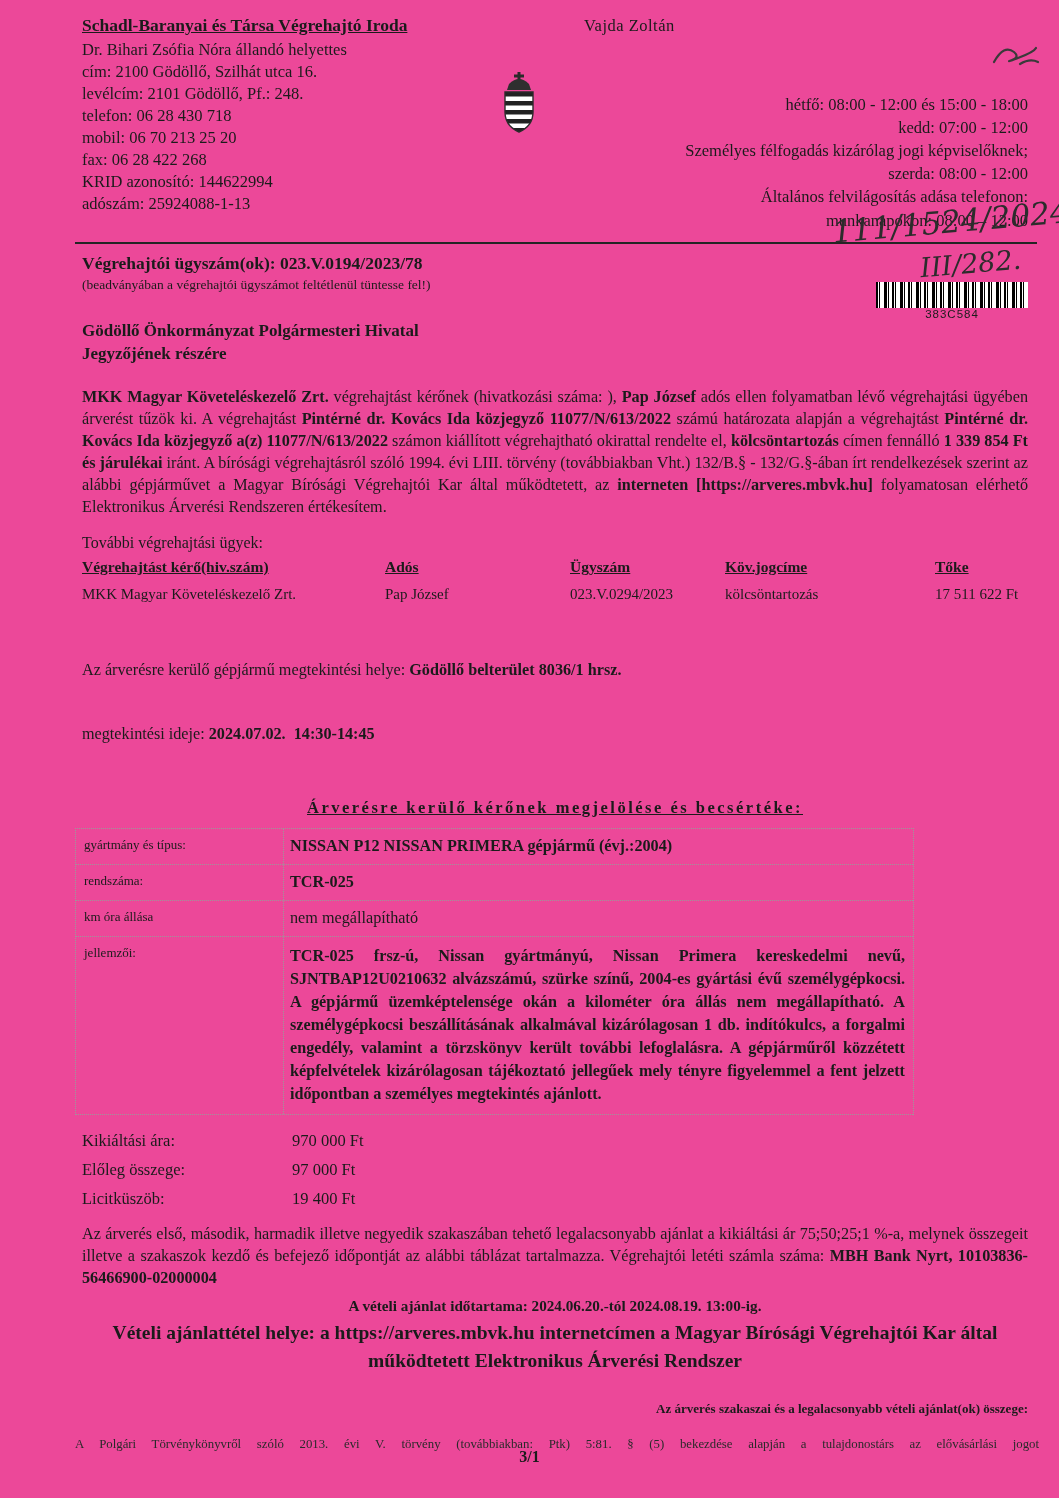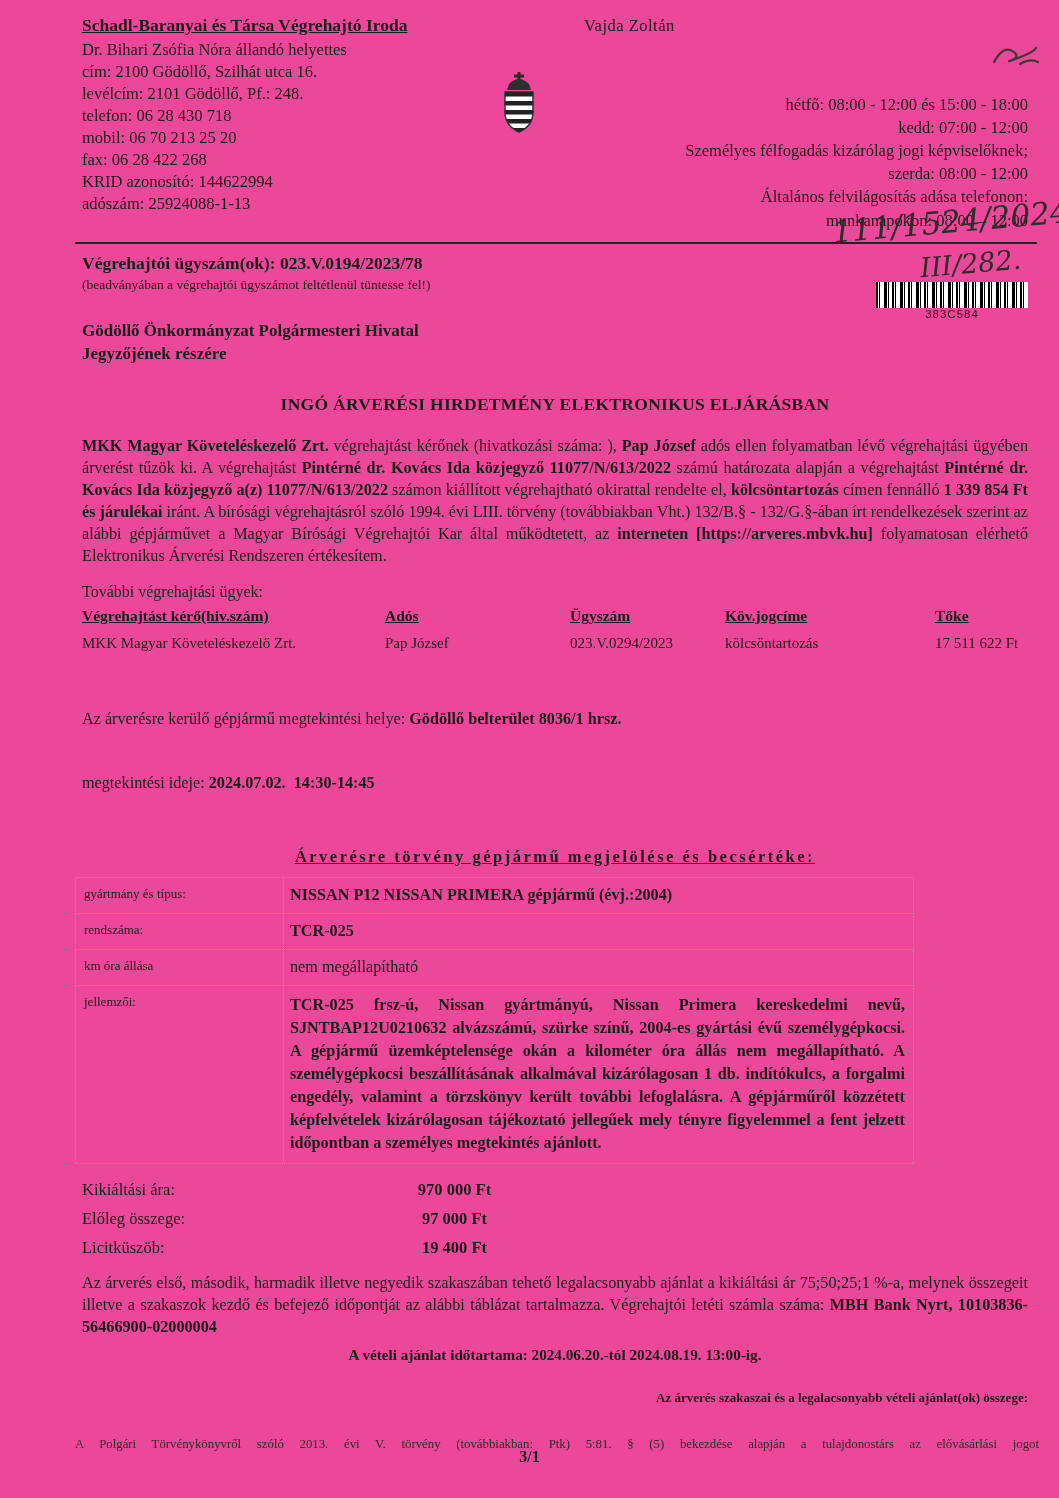--- a/index.html
+++ b/index.html
@@ -53,21 +53,21 @@
   .veh-heading{margin-top:10px;text-align:center;font-weight:bold;font-size:16.5px;letter-spacing:2.5px;text-decoration:underline;}
   .veh-table{margin:10px 0 0 -7px;width:837px;border:1px dotted #9a9a9a;border-bottom:none;}
   .veh-row{display:grid;grid-template-columns:207px 1fr;border-bottom:1px dotted #9a9a9a;}
   .veh-row .lab{padding:8px 6px 8px 8px;font-size:13px;}
   .veh-row .val{padding:8px 8px 8px 6px;border-left:1px dotted #9a9a9a;font-size:16.2px;}
   .veh-row .val.b{font-weight:bold;}
   .veh-row .val.just{text-align:justify;line-height:1.42;}
   
   .pricing{margin-top:16px;}
   .price-row{display:grid;grid-template-columns:210px 325px;margin-bottom:9px;font-size:16.5px;}
-  .price-row .pv{font-weight:bold;text-align:center;}
+  .price-row .pv{font-weight:normal;text-align:left;}
   
   .center-sm{margin-top:8px;text-align:center;font-weight:bold;font-size:15.2px;}
   .center-lg{margin-top:4px;text-align:center;font-weight:bold;font-size:19.5px;line-height:1.45;}
   .center-md{margin-top:26px;text-align:right;font-weight:bold;font-size:13px;}
   
   .footer-line{position:absolute;left:75px;right:20px;top:1437px;font-size:12.8px;text-align:justify;text-align-last:justify;color:#2a2a2a;}
   .page-num{position:absolute;top:1448px;left:50%;transform:translateX(-50%);font-weight:bold;font-size:16px;}
 </style>
 </head>
 <body>
@@ -139,21 +139,20 @@
     <div class="barcode-wrap">
       <div class="barcode"></div>
       <div class="barcode-num">383C584</div>
     </div>
 
     <div class="recipient">
       <div>Gödöllő Önkormányzat Polgármesteri Hivatal</div>
       <div>Jegyzőjének részére</div>
     </div>
 
-    <div class="doc-title">INGÓ ÁRVERÉSI HIRDETMÉNY ELEKTRONIKUS ELJÁRÁSBAN</div>
 
     <div class="para"><span class="b">MKK Magyar Követeléskezelő Zrt.</span><span> végrehajtást kérőnek (hivatkozási száma: ), </span><span class="b">Pap József</span><span> adós ellen folyamatban lévő végrehajtási ügyében árverést tűzök ki. A végrehajtást </span><span class="b">Pintérné dr. Kovács Ida közjegyző 11077/N/613/2022</span><span> számú határozata alapján a végrehajtást </span><span class="b">Pintérné dr. Kovács Ida közjegyző a(z) 11077/N/613/2022</span><span> számon kiállított végrehajtható okirattal rendelte el, </span><span class="b">kölcsöntartozás</span><span> címen fennálló </span><span class="b">1 339 854 Ft és járulékai</span><span> iránt. A bírósági végrehajtásról szóló 1994. évi LIII. törvény (továbbiakban Vht.) 132/B.§ - 132/G.§-ában írt rendelkezések szerint az alábbi gépjárművet a Magyar Bírósági Végrehajtói Kar által működtetett, az </span><span class="b">interneten [https://arveres.mbvk.hu]</span><span> folyamatosan elérhető Elektronikus Árverési Rendszeren értékesítem.</span></div>
 
     <div class="further">
       <div class="fc-label">További végrehajtási ügyek:</div>
       <div class="fc-grid">
         <div class="h">Végrehajtást kérő(hiv.szám)</div>
         <div class="h">Adós</div>
         <div class="h">Ügyszám</div>
         <div class="h">Köv.jogcíme</div>
@@ -164,21 +163,21 @@
         <div class="c">kölcsöntartozás</div>
         <div class="c">17 511 622 Ft</div>
       </div>
     </div>
 
     <div class="inspect">
       <div><span>Az árverésre kerülő gépjármű megtekintési helye: </span><span class="b">Gödöllő belterület 8036/1 hrsz.</span></div>
       <div><span>megtekintési ideje: </span><span class="b">2024.07.02.  14:30-14:45</span></div>
     </div>
 
-    <div class="veh-heading">Árverésre törvény gépjármű megjelölése és becsértéke:</div>
+    <div class="veh-heading">Árverésre kerülő kérőnek megjelölése és becsértéke:</div>
 
     <div class="veh-table">
       <div class="veh-row">
         <div class="lab">gyártmány és típus:</div>
         <div class="val b">NISSAN P12 NISSAN PRIMERA gépjármű (évj.:2004)</div>
       </div>
       <div class="veh-row">
         <div class="lab">rendszáma:</div>
         <div class="val b">TCR-025</div>
       </div>
@@ -203,19 +202,20 @@
       </div>
       <div class="price-row">
         <div>Licitküszöb:</div>
         <div class="pv">19 400 Ft</div>
       </div>
     </div>
 
     <div class="para" style="margin-top:14px"><span>Az árverés első, második, harmadik illetve negyedik szakaszában tehető legalacsonyabb ajánlat a kikiáltási ár 75;50;25;1 %-a, melynek összegeit illetve a szakaszok kezdő és befejező időpontját az alábbi táblázat tartalmazza. Végrehajtói letéti számla száma: </span><span class="b">MBH Bank Nyrt, 10103836-56466900-02000004</span></div>
 
     <div class="center-sm">A vételi ajánlat időtartama: 2024.06.20.-tól 2024.08.19. 13:00-ig.</div>
+    <div class="center-lg">Vételi ajánlattétel helye: a https://arveres.mbvk.hu internetcímen a Magyar Bírósági Végrehajtói Kar által működtetett Elektronikus Árverési Rendszer</div>
     <div class="center-md">Az árverés szakaszai és a legalacsonyabb vételi ajánlat(ok) összege:</div>
 
   </div>
 
   <div class="footer-line">A Polgári Törvénykönyvről szóló 2013. évi V. törvény (továbbiakban: Ptk) 5:81. § (5) bekezdése alapján a tulajdonostárs az elővásárlási jogot</div>
   <div class="page-num">3/1</div>
 </div>
 
 </body></html>

